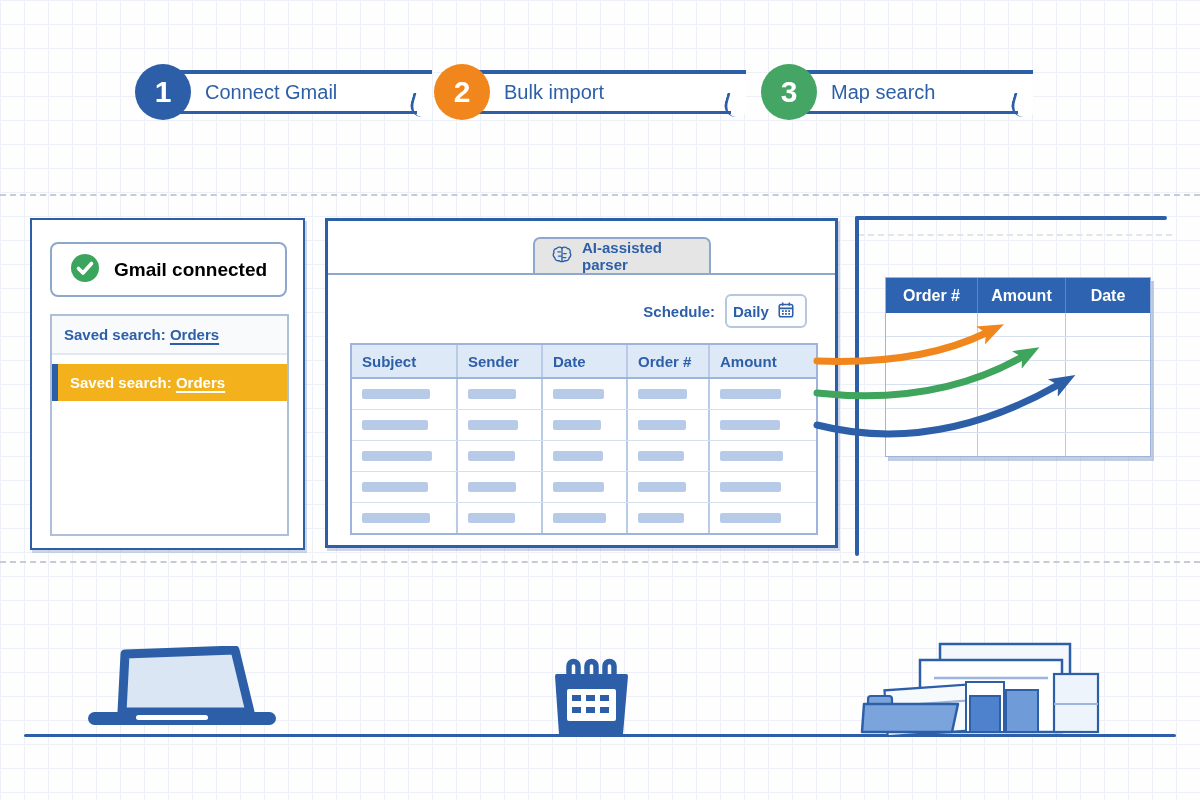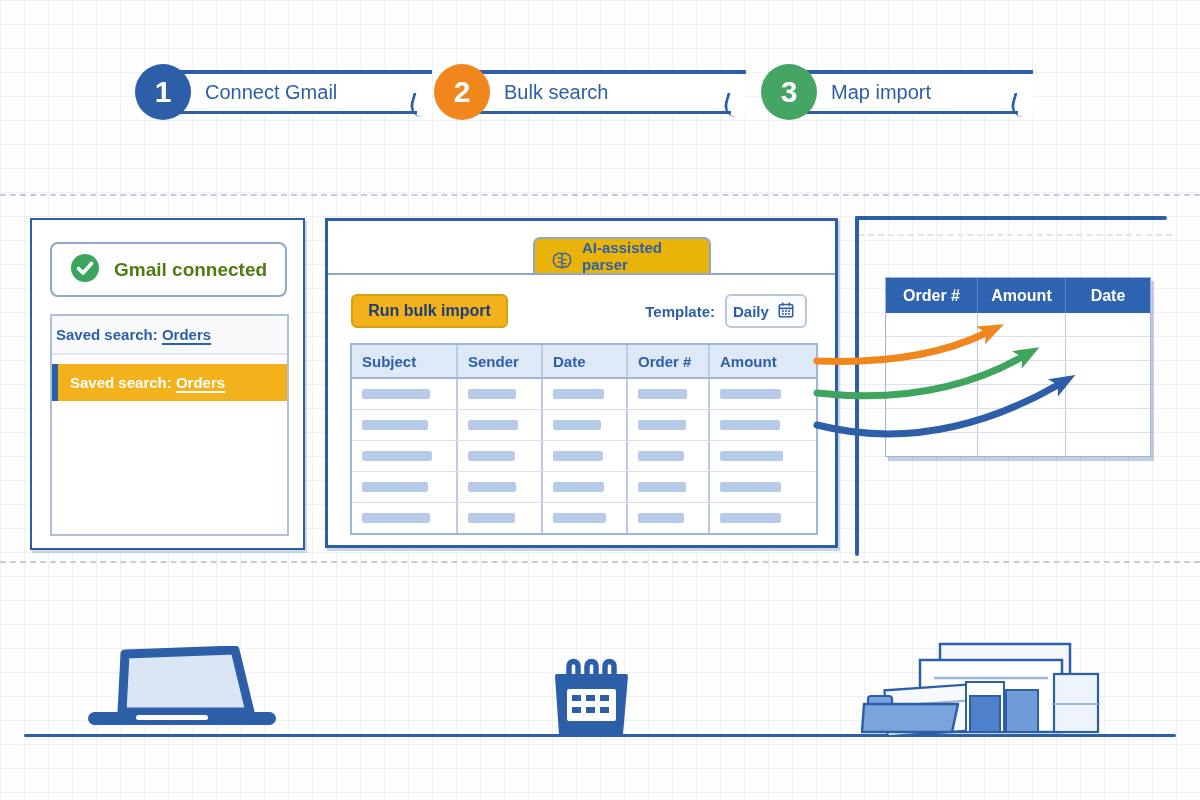--- a/index.html
+++ b/index.html
@@ -44,27 +44,27 @@
   
   .panel-left{
     position:absolute; left:30px; top:218px; width:275px; height:332px;
     background:#fff; border:2.5px solid #2d5fa9; box-shadow:2px 3px 0 rgba(96,124,173,.30);
   }
   .status-card{
     position:absolute; left:18px; top:22px; width:237px; height:55px;
     border:2px solid #8fa7cc; border-radius:8px; background:#fff;
     display:flex; align-items:center; gap:14px; padding-left:18px;
   }
-  .status-card .txt{ color:#4d7c0f; font-size:19px; font-weight:bold; }
+  .status-card .txt{ color:#000000; font-size:19px; font-weight:bold; }
   .search-list{
     position:absolute; left:18px; top:94px; width:239px; height:222px;
     border:2px solid #aebfd9; background:#fff;
   }
   .search-item{
-    padding:10px 4px; font-size:15px; font-weight:bold; color:#2d5fa9; background:#f8fafc;
+    padding:10px 12px; font-size:15px; font-weight:bold; color:#2d5fa9; background:#f8fafc;
     border-bottom:2px solid #e2e8f1;
   }
   .search-item .val{ text-decoration:underline; text-decoration-thickness:2px; text-underline-offset:3px; }
   .search-item.hl{
     position:relative; margin-top:9px; background:#f3b11b; color:#fff; border-bottom:none;
     padding-left:18px;
   }
   .search-item.hl::before{ content:""; position:absolute; left:0; top:0; bottom:0; width:6px; background:#2d5fa9; }
 
   
@@ -72,21 +72,21 @@
     position:absolute; left:325px; top:218px; width:513px; height:330px;
     background:#fff; border:3px solid #2d5fa9; box-shadow:2px 3px 0 rgba(96,124,173,.30);
   }
   .tabs-rule{ position:absolute; left:0; right:0; top:52px; height:2px; background:#8fa7cc; }
   .tab{
     position:absolute; top:16px; height:38px; border:2px solid #8fa7cc; border-radius:7px 7px 0 0;
     display:flex; align-items:center; gap:9px; padding:0 16px;
     color:#2d5fa9; font-size:15px; font-weight:bold; z-index:2;
   }
   .tab-1{ left:23px; width:182px; background:#e7eef8; }
-  .tab-2{ left:205px; width:178px; background:#eab308;align-items:flex-end; }
+  .tab-2{ left:205px; width:178px; background:#e5e5e5; }
   .run-btn{
     position:absolute; left:23px; top:73px; width:157px; height:34px;
     background:#f3b11b; border:2.5px solid #d89f10; border-radius:6px;
     color:#1d3e78; font-size:16px; font-weight:bold;
     display:flex; align-items:center; justify-content:center; cursor:pointer;
   }
   .schedule{ position:absolute; right:28px; top:73px; height:34px; display:flex; align-items:center; gap:10px; }
   .schedule .sl{ color:#2d5fa9; font-size:15px; font-weight:bold; }
   .schedule .dd{
     height:34px; min-width:82px; border:2px solid #b9c7dd; border-radius:6px; background:#fcfdfe;
@@ -140,26 +140,26 @@
   <div class="dash-right-inner"></div>
 
   <div class="step" style="left:135px; width:297px;">
     <div class="banner"></div>
     <div class="circle circle-1">1</div>
     <div class="label">Connect Gmail</div>
   </div>
   <div class="step" style="left:434px; width:312px;">
     <div class="banner"></div>
     <div class="circle circle-2">2</div>
-    <div class="label">Bulk search</div>
+    <div class="label">Bulk import</div>
   </div>
   <div class="step" style="left:761px; width:272px;">
     <div class="banner"></div>
     <div class="circle circle-3">3</div>
-    <div class="label">Map import</div>
+    <div class="label">Map search</div>
   </div>
 
   <div class="panel-left">
     <div class="status-card">
       <span>
         <svg width="30" height="30" viewBox="0 0 30 30">
           <circle cx="15" cy="15" r="14" fill="#3ba55d"></circle>
           <path d="M8.5 15.5 l4.5 4.5 8.5 -9.5" stroke="#fff" stroke-width="3.6" fill="none" stroke-linecap="round" stroke-linejoin="round"></path>
         </svg>
       </span>
@@ -182,24 +182,23 @@
     <div class="tab tab-2">
       <span>
         <svg width="22" height="19" viewBox="0 0 24 20" fill="none" stroke="#2d5fa9" stroke-width="1.5" stroke-linecap="round" stroke-linejoin="round">
           <path d="M12 3.2 C10.2 1.4 7.2 1.7 6.1 3.5 C3.6 3.8 2.5 6 3.3 8 C1.9 9.5 2.3 12.4 4.1 13.4 C4.3 15.9 6.6 17.4 9 16.7 C10 17.9 11 17.9 12 17.4 C13 17.9 14 17.9 15 16.7 C17.4 17.4 19.7 15.9 19.9 13.4 C21.7 12.4 22.1 9.5 20.7 8 C21.5 6 20.4 3.8 17.9 3.5 C16.8 1.7 13.8 1.4 12 3.2 Z"></path>
           <path d="M12 3.2 V17.4 M7.6 7.2 h2.6 M13.8 9 h2.7 M8.2 11.8 h2.6 M13.4 13.4 h2.7"></path>
         </svg>
       </span>
       <span>AI-assisted parser</span>
     </div>
 
-    <button class="run-btn">Run bulk import</button>
 
     <div class="schedule">
-      <span class="sl">Template:</span>
+      <span class="sl">Schedule:</span>
       <div class="dd">
         <span>Daily</span>
         <span>
           <svg width="18" height="18" viewBox="0 0 20 20" fill="none" stroke="#2d5fa9" stroke-width="1.7">
             <rect x="2.5" y="4" width="15" height="13.5" rx="2"></rect>
             <path d="M2.5 8.2 h15 M6.3 1.6 v3.6 M13.7 1.6 v3.6"></path>
             <path d="M5.5 11.2 h2 M9 11.2 h2 M12.5 11.2 h2 M5.5 14.4 h2 M9 14.4 h2 M12.5 14.4 h2" stroke-width="1.9"></path>
           </svg>
         </span>
       </div>

